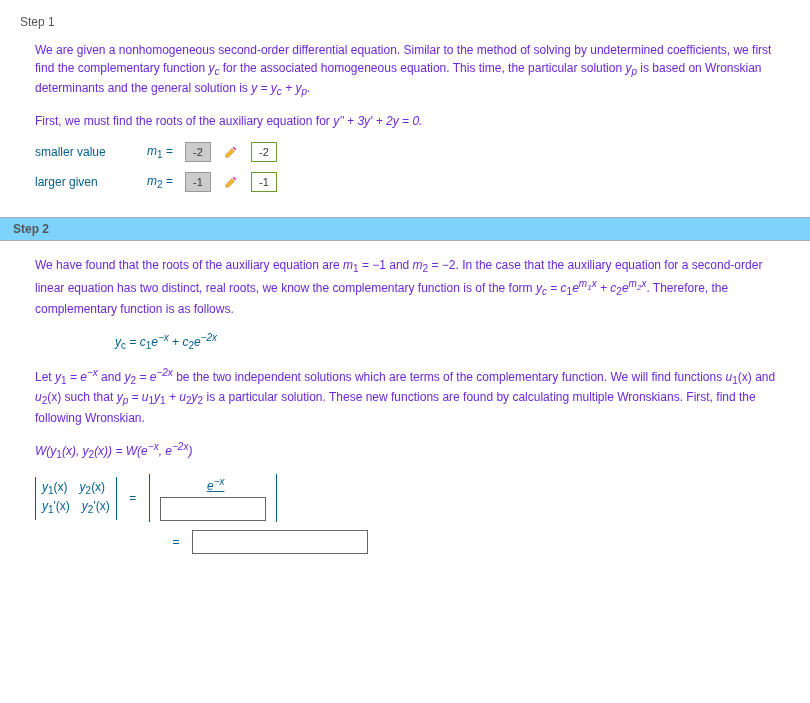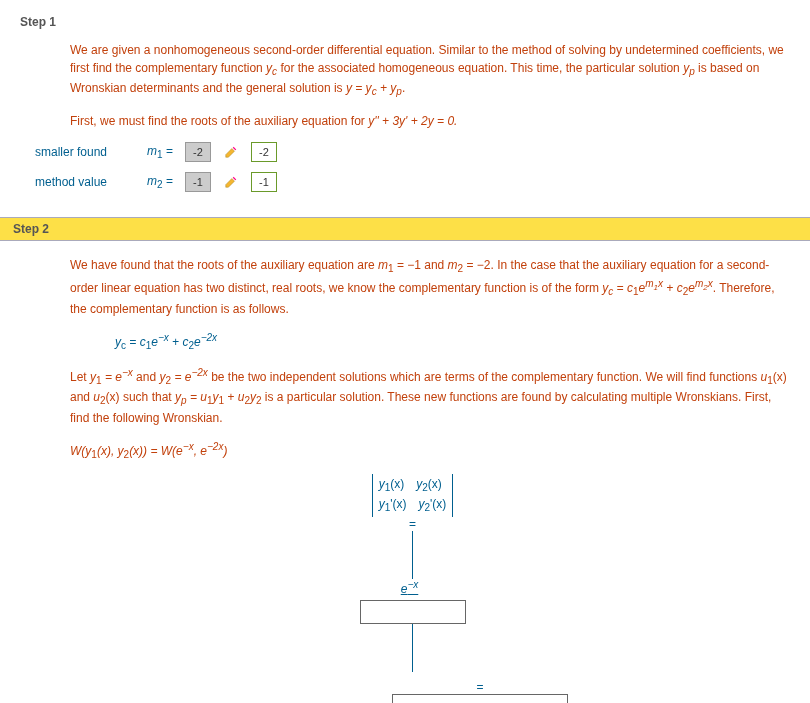--- a/index.html
+++ b/index.html
@@ -1,64 +1,64 @@
 <!DOCTYPE html>
 <html><head>
 <meta charset="utf-8">
 <style>
 body { font-family: Verdana, Arial, sans-serif; font-size: 12px; color: #333; margin:0; padding:15px 20px; width:770px; }
-.step-header { color: #555; font-weight: bold; margin-bottom:12px; }
+.step-header { color: #555; font-weight: normal; margin-bottom:12px; }
 .step-body { margin-left:15px; }
-.para { color: #c2410c; line-height:1.5; margin-bottom:12px;margin-left:35px; }
+.para { color: #6d28d9; line-height:1.5; margin-bottom:12px; }
 .eq-indent { margin-left: 80px; font-style: italic; color:#005f8f; }
 .sub { vertical-align: sub; font-size:10px; font-style: normal;}
 .sup { vertical-align: super; font-size:10px; }
 .row { display:flex; align-items:center; gap:12px; margin-bottom:10px; color:#005f8f;}
 .label { width:100px; }
 .var { font-style: italic; }
 .ans-box { background:#ccc; border:1px solid #999; width:24px; height:18px; display:inline-flex; align-items:center; justify-content:center; font-size:11px; color:#333; }
 .pencil { width:16px; height:16px; display:inline-flex; justify-content:center; align-items:center; }
 .pencil svg { width:14px; height:14px; }
 .hint-box { border:1px solid #6a9a2a; width:24px; height:18px; display:inline-flex; align-items:center; justify-content:center; font-size:11px; color:#333; }
-.step2-header { background:#fde047; padding:4px 8px; color:#555; font-weight:bold; margin:25px -20px 15px -20px; border-top:1px solid #aab; border-bottom:1px solid #aab; }
+.step2-header { background:#7dd3fc; padding:4px 8px; color:#555; font-weight:bold; margin:25px -20px 15px -20px; border-top:1px solid #aab; border-bottom:1px solid #aab; }
 .step2-header span { margin-left:5px; }
-.wronskian-row { display:flex; align-items:center; margin-top:8px; color:#005f8f;flex-direction:column; }
+.wronskian-row { display:flex; align-items:center; gap:10px; margin-top:8px; color:#005f8f; }
 .det { display:inline-block; border-left:1px solid #005f8f; border-right:1px solid #005f8f; padding:2px 6px; line-height:1.4; }
 .det-row { display:flex; gap:12px; }
 .col-label { font-style:italic; font-size:12px; text-align:center; width:100px; }
 .input { border:1px solid #666; width:100px; height:20px; background:#fff; }
 .big-input { border:1px solid #666; width:170px; height:20px; background:#fff; }
 .eq-sign { width:12px; text-align:center; }
-.flex-col { display:flex; flex-direction:column; align-items:flex-start; gap:4px;text-decoration:underline; }
+.flex-col { display:flex; flex-direction:column; align-items:flex-end; gap:4px;text-decoration:underline; }
 </style>
 </head>
 <body>
 
 <div class="step-header">Step 1</div>
 <div class="step-body">
   <div class="para">
     <span>We are given a nonhomogeneous second-order differential equation. Similar to the method of solving by undetermined coefficients, we first find the complementary function </span><span class="var">y</span><span class="sub var">c</span><span> for the associated homogeneous equation. This time, the particular solution </span><span class="var">y</span><span class="sub var">p</span><span> is based on Wronskian determinants and the general solution is </span><span class="var">y = y</span><span class="sub var">c</span><span class="var"> + y</span><span class="sub var">p</span><span>.</span>
   </div>
   <div class="para">
     <span>First, we must find the roots of the auxiliary equation for </span><span class="var">y'' + 3y' + 2y = 0.</span>
   </div>
   <div class="row">
-    <span class="label">smaller found</span>
+    <span class="label">smaller value</span>
     <span><span class="var">m</span><span class="sub">1</span><span> = </span></span>
     <span class="ans-box">-2</span>
     <span class="pencil">
         <svg viewBox="0 0 16 16">
           <path d="M2 11 L9 4 L12 7 L5 14 L2 14 Z" fill="#f4b630" stroke="#9a7d20" stroke-width="0.5"></path>
           <path d="M10 3 L13 6 L14 5 L11 2 Z" fill="#f08"></path>
         </svg>
       </span>
     <span class="hint-box">-2</span>
   </div>
   <div class="row">
-    <span class="label">method value</span>
+    <span class="label">larger given</span>
     <span><span class="var">m</span><span class="sub">2</span><span> = </span></span>
     <span class="ans-box">-1</span>
     <span class="pencil">
         <svg viewBox="0 0 16 16">
           <path d="M2 11 L9 4 L12 7 L5 14 L2 14 Z" fill="#f4b630" stroke="#9a7d20" stroke-width="0.5"></path>
           <path d="M10 3 L13 6 L14 5 L11 2 Z" fill="#f08"></path>
         </svg>
       </span>
     <span class="hint-box">-1</span>
   </div>

